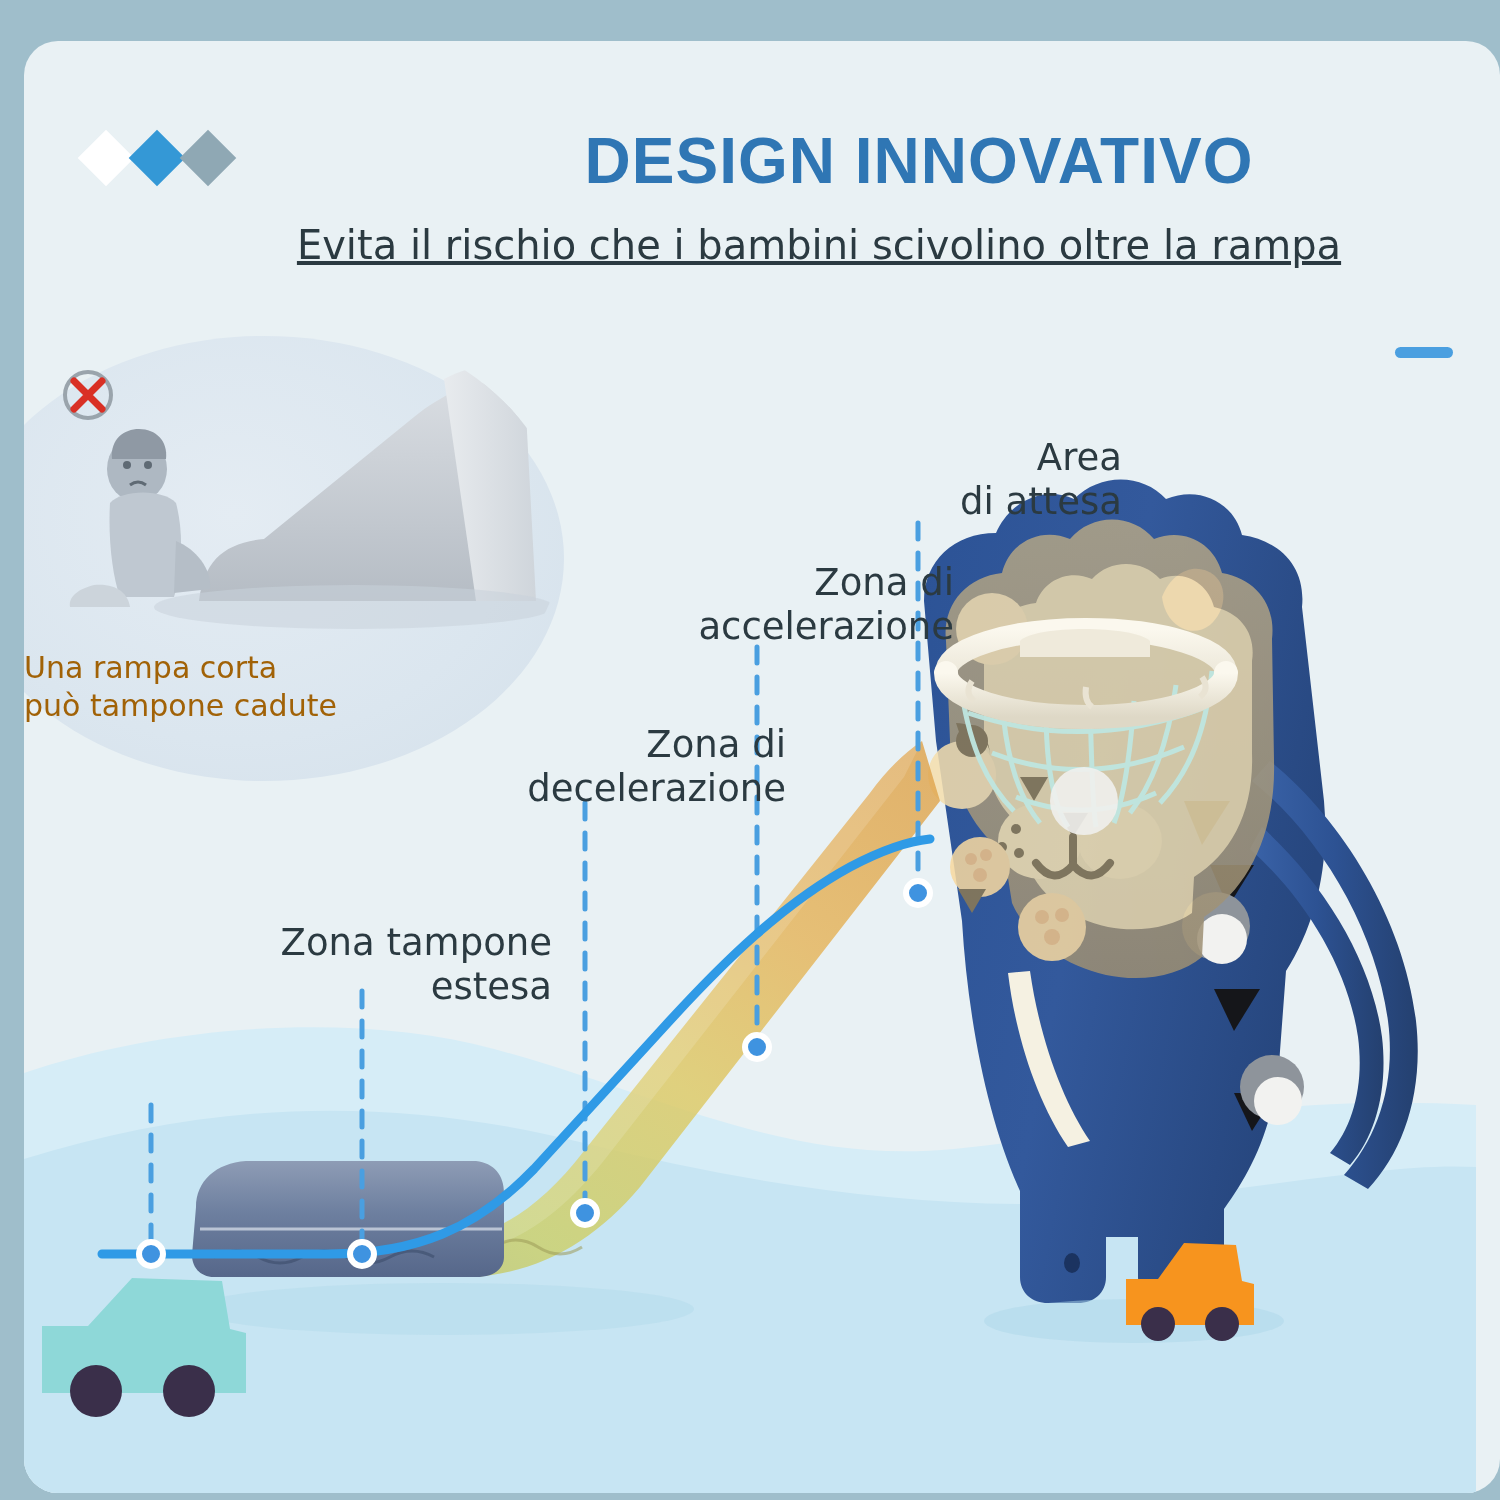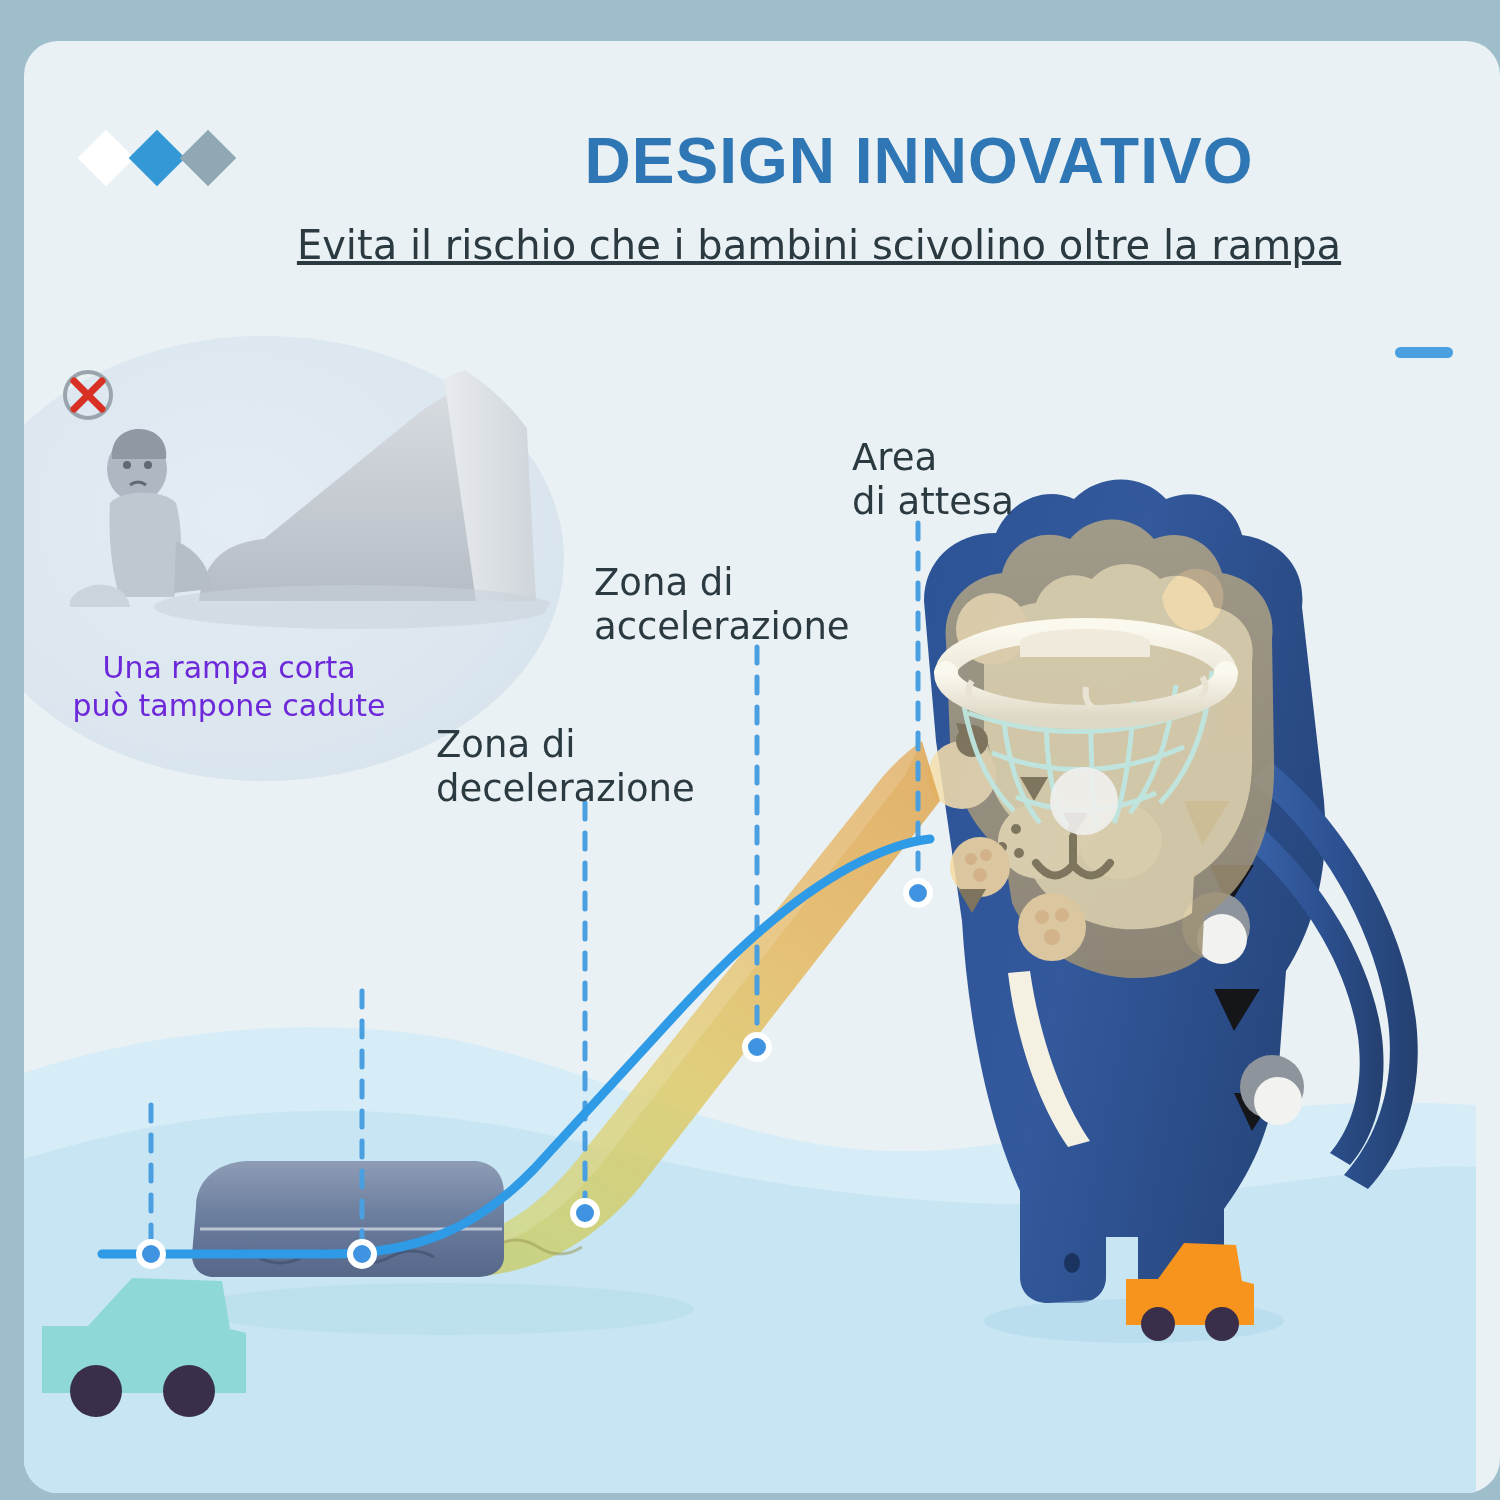--- a/index.html
+++ b/index.html
@@ -46,28 +46,28 @@
   }
 
   
   .bubble{
     position:absolute;left:-60px;top:295px;width:600px;height:445px;
     border-radius:50%;
     background:radial-gradient(ellipse at 45% 40%,#e4ecf3 0%,#dbe6ef 60%,#d4e0ea 100%);
   }
   .bubble-caption{
     position:absolute;left:0px;top:608px;width:410px;
-    text-align:center;font-size:30px;color:#6d28d9;line-height:1.28;
+    text-align:left;font-size:30px;color:#a16207;line-height:1.28;
   }
 
   
   .label{
     position:absolute;
     font-family:"DejaVu Sans","Liberation Sans",sans-serif;
-    font-size:37px;color:#2b3a41;line-height:1.2;text-align:left;
+    font-size:37px;color:#2b3a41;line-height:1.2;text-align:right;
     white-space:pre-line;
   }
   .lbl-buffer     {left:42px;  top:975px;  width:260px;}
   .lbl-tampone    {left:178px; top:880px;  width:350px;}
   .lbl-decel      {left:412px; top:682px;  width:350px;}
   .lbl-accel      {left:570px; top:520px;  width:360px;}
   .lbl-attesa     {left:828px; top:395px;  width:270px;}
 
   
   svg.overlay{position:absolute;left:0;top:0;width:1500px;height:1500px;pointer-events:none;}
@@ -373,20 +373,22 @@
 
       <g>
         <circle cx="127" cy="1213" r="12" fill="#3f93e0" stroke="#ffffff" stroke-width="6"></circle>
         <circle cx="338" cy="1213" r="12" fill="#3f93e0" stroke="#ffffff" stroke-width="6"></circle>
         <circle cx="561" cy="1172" r="12" fill="#3f93e0" stroke="#ffffff" stroke-width="6"></circle>
         <circle cx="733" cy="1006" r="12" fill="#3f93e0" stroke="#ffffff" stroke-width="6"></circle>
         <circle cx="894" cy="852" r="12" fill="#3f93e0" stroke="#ffffff" stroke-width="6"></circle>
       </g>
     </svg>
 
+    <div class="label lbl-tampone">Zona tampone
+estesa</div>
     <div class="label lbl-decel">Zona di
 decelerazione</div>
     <div class="label lbl-accel">Zona di
 accelerazione</div>
     <div class="label lbl-attesa">Area
 di attesa</div>
 
     <svg class="overlay" viewBox="0 0 1452 1452" style="width:1452px;height:1452px;">
       <g>
         <path d="M18,1285 L64,1285 L108,1237 L198,1240 L206,1288 L222,1292 L222,1352 L18,1352 Z" fill="#8ed8d8"></path>

